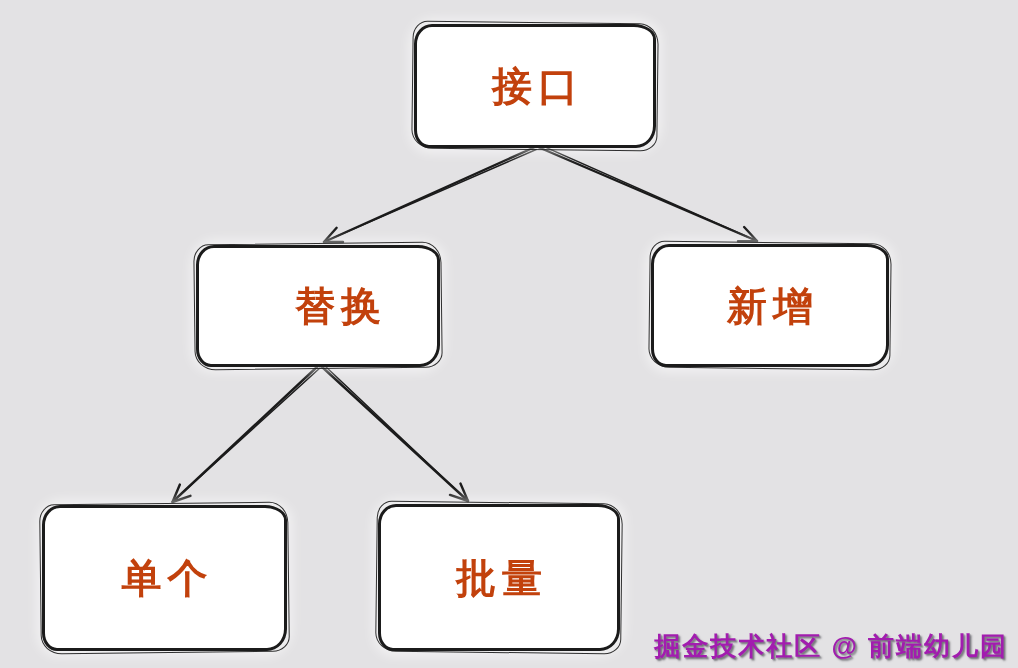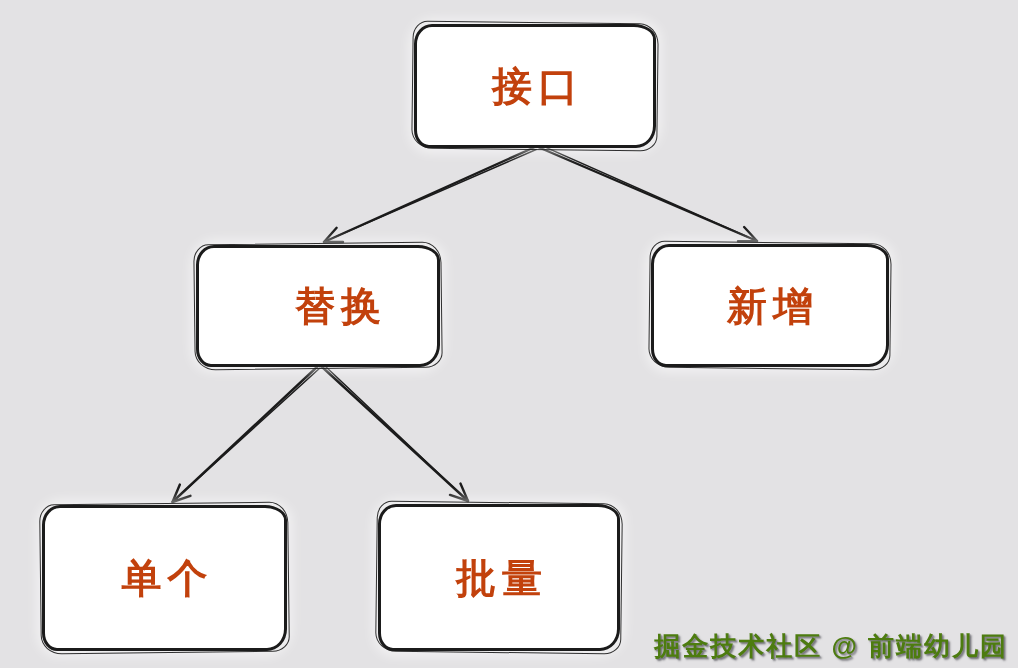--- a/index.html
+++ b/index.html
@@ -65,21 +65,21 @@
   .node-single    { left: 42px;  top: 505px; width: 245px; height: 146px; align-items: center; }
   .node-batch     { left: 354px; top: 504px; width: 242px; height: 147px; margin-left: 24px; }
   .watermark {
     position: absolute;
     right: 10px;
     bottom: 4px;
     z-index: 3;
     font-size: 26px;
     font-weight: 700;
     letter-spacing: 2px;
-    color: #4d7c0f;
+    color: #a21caf;
     text-shadow: 2px 2px 2px rgba(105,105,110,0.85), 1px 1px 0 rgba(140,140,145,0.6);
     user-select: none;
   }
 </style>
 </head>
 <body>
 
 <div class="canvas" id="canvas">
 
   <svg id="edges-svg" viewBox="0 0 1018 668">

